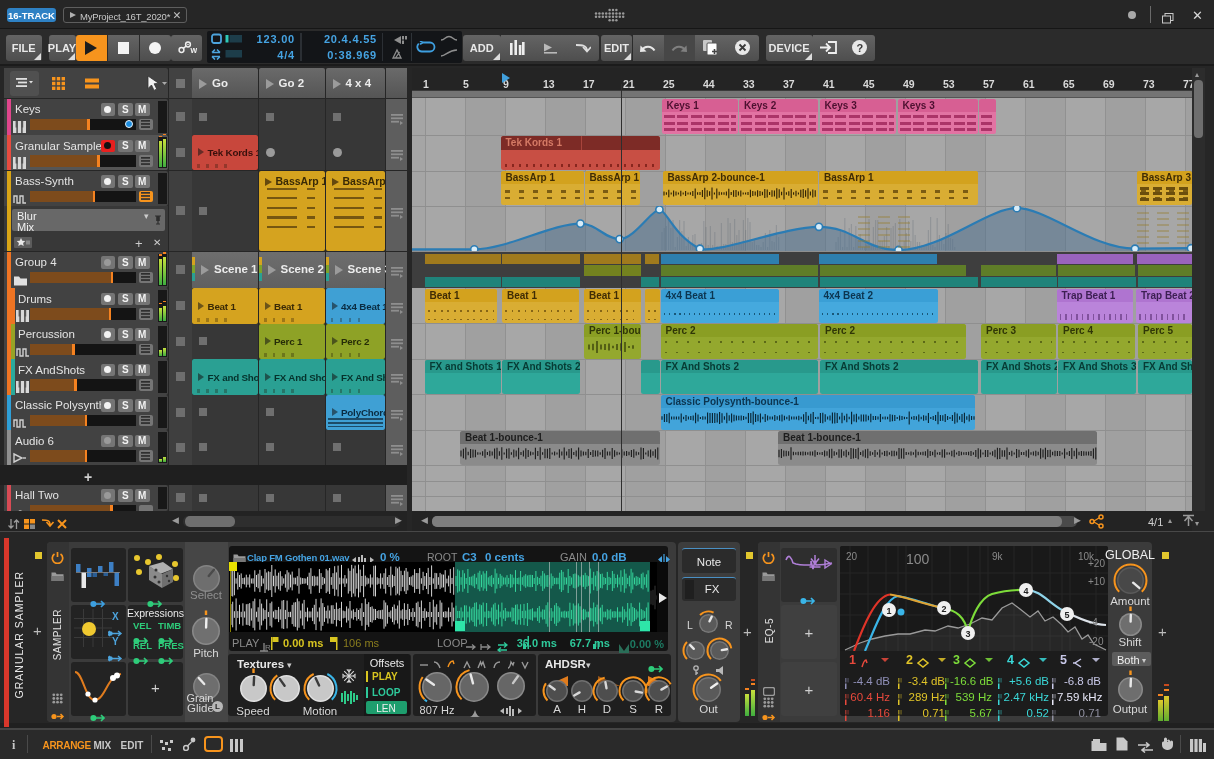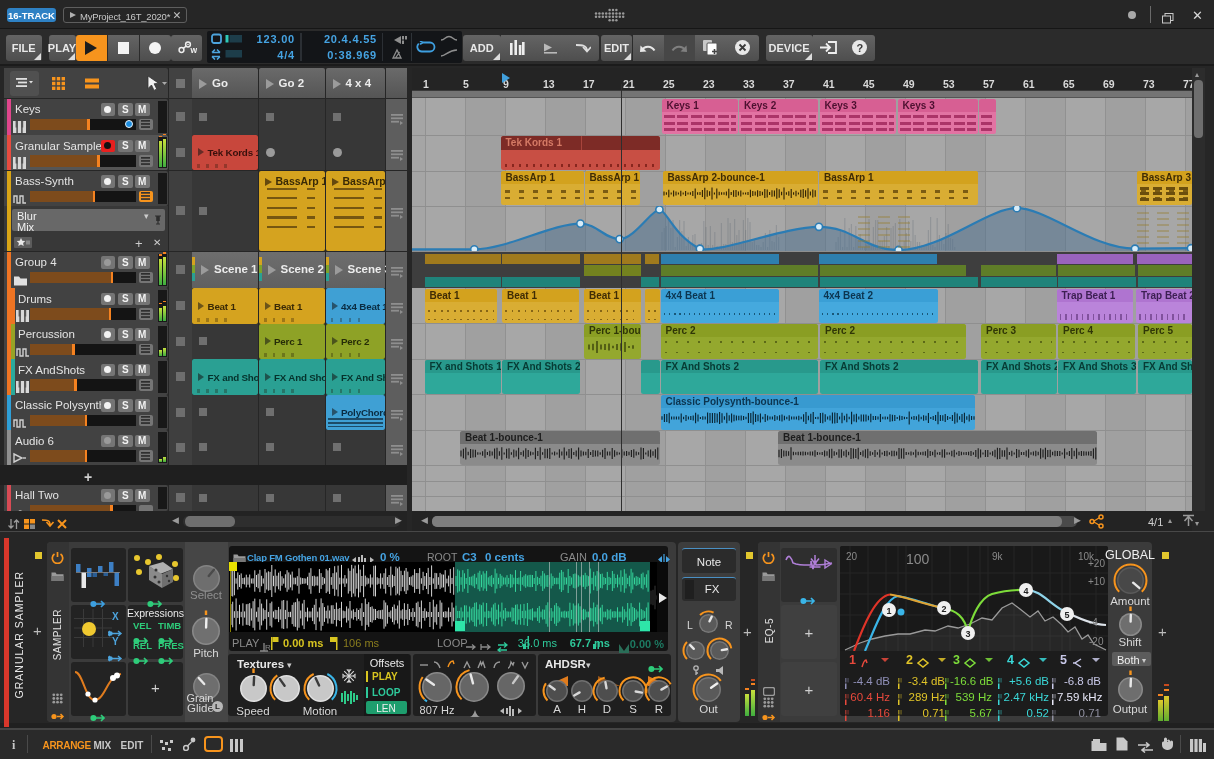--- a/index.html
+++ b/index.html
@@ -712,21 +712,21 @@
     </svg></div>
 <div style="left:412px;top:68px;width:779.5px;height:22px;background:#242424"></div>
 <div style="left:412px;top:90px;width:779.5px;height:8px;background:#747474;border-top:1px solid #3a3a3a;border-bottom:1px solid #555"></div>
 <div class="t" style="left:423.0px;top:78.5px;color:#dadada;font-size:10.5px;font-weight:bold">1</div>
 <div class="t" style="left:463.0px;top:78.5px;color:#dadada;font-size:10.5px;font-weight:bold">5</div>
 <div class="t" style="left:503.0px;top:78.5px;color:#dadada;font-size:10.5px;font-weight:bold">9</div>
 <div class="t" style="left:543.0px;top:78.5px;color:#dadada;font-size:10.5px;font-weight:bold">13</div>
 <div class="t" style="left:583.0px;top:78.5px;color:#dadada;font-size:10.5px;font-weight:bold">17</div>
 <div class="t" style="left:623.0px;top:78.5px;color:#dadada;font-size:10.5px;font-weight:bold">21</div>
 <div class="t" style="left:663.0px;top:78.5px;color:#dadada;font-size:10.5px;font-weight:bold">25</div>
-<div class="t" style="left:703.0px;top:78.5px;color:#dadada;font-size:10.5px;font-weight:bold">23</div>
+<div class="t" style="left:703.0px;top:78.5px;color:#dadada;font-size:10.5px;font-weight:bold">44</div>
 <div class="t" style="left:743.0px;top:78.5px;color:#dadada;font-size:10.5px;font-weight:bold">33</div>
 <div class="t" style="left:783.0px;top:78.5px;color:#dadada;font-size:10.5px;font-weight:bold">37</div>
 <div class="t" style="left:823.0px;top:78.5px;color:#dadada;font-size:10.5px;font-weight:bold">41</div>
 <div class="t" style="left:863.0px;top:78.5px;color:#dadada;font-size:10.5px;font-weight:bold">45</div>
 <div class="t" style="left:903.0px;top:78.5px;color:#dadada;font-size:10.5px;font-weight:bold">49</div>
 <div class="t" style="left:943.0px;top:78.5px;color:#dadada;font-size:10.5px;font-weight:bold">53</div>
 <div class="t" style="left:983.0px;top:78.5px;color:#dadada;font-size:10.5px;font-weight:bold">57</div>
 <div class="t" style="left:1023.0px;top:78.5px;color:#dadada;font-size:10.5px;font-weight:bold">61</div>
 <div class="t" style="left:1063.0px;top:78.5px;color:#dadada;font-size:10.5px;font-weight:bold">65</div>
 <div class="t" style="left:1103.0px;top:78.5px;color:#dadada;font-size:10.5px;font-weight:bold">69</div>
@@ -1240,21 +1240,21 @@
 <div class="t" style="left:437px;top:638px;color:#8a8a8a;font-size:11px">LOOP</div>
 <div style="left:466px;top:638px"><svg width="52" height="10">
       <path d="M0 5 l9 0 m-3 -2.5 l3 2.5 -3 2.5" stroke="#8a8a8a" stroke-width="1.3" fill="none"></path>
       <path d="M15 5 l9 0 m-3 -2.5 l3 2.5 -3 2.5 M15 2 l0 6" stroke="#8a8a8a" stroke-width="1.3" fill="none"></path>
       <path d="M32 3 l9 0 m-3 -2.5 l3 2.5 -3 2.5 M41 8 l-9 0 m3 -2.5 l-3 2.5 3 2.5" stroke="#2ec99a" stroke-width="1.3" fill="none"></path>
     </svg></div>
 <div style="left:523px;top:635px"><svg width="9" height="13">
       <rect x="0" y="8" width="3" height="5" fill="#2ec99a"></rect>
       <rect x="4.5" y="0" width="1.5" height="13" fill="#2ec99a"></rect>
     </svg></div>
-<div class="t" style="left:515px;top:638px;color:#2ec99a;font-size:11px;font-weight:normal;width:42px;text-align:right">36.0 ms</div>
+<div class="t" style="left:515px;top:638px;color:#2ec99a;font-size:11px;font-weight:bold;width:42px;text-align:right">36.0 ms</div>
 <div style="left:593px;top:635px"><svg width="9" height="13">
       <rect x="0" y="8" width="3" height="5" fill="#2ec99a"></rect>
       <rect x="4.5" y="5" width="1.5" height="8" fill="#2ec99a"></rect>
     </svg></div>
 <div class="t" style="left:568px;top:638px;color:#2ec99a;font-size:11px;font-weight:bold;width:42px;text-align:right">67.7 ms</div>
 <div style="left:619px;top:639px"><svg width="10" height="9">
       <path d="M0 9 L0 0 L5 7 L10 0 L10 9 Z" fill="#2a6e58"></path>
     </svg></div>
 <div class="t" style="left:620px;top:639px;color:#1d7a62;font-size:11px;font-weight:bold;width:44px;text-align:right">0.00 %</div>
 <div style="left:228px;top:654px;width:183px;height:62px;background:#1f1f1f;border-radius:3px"></div>

